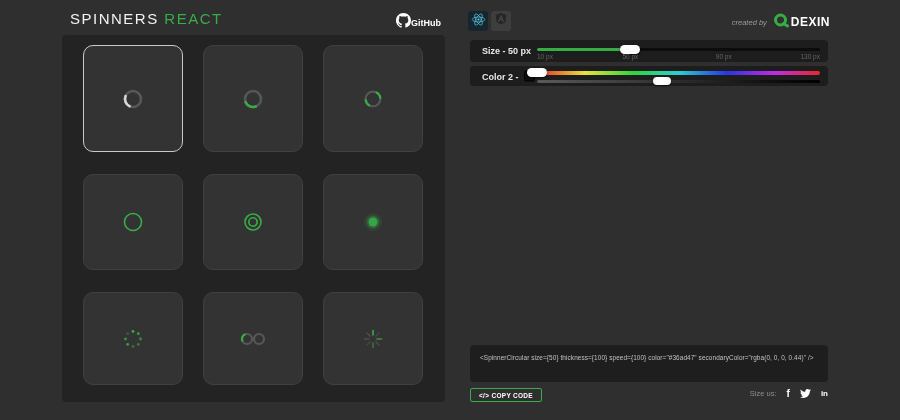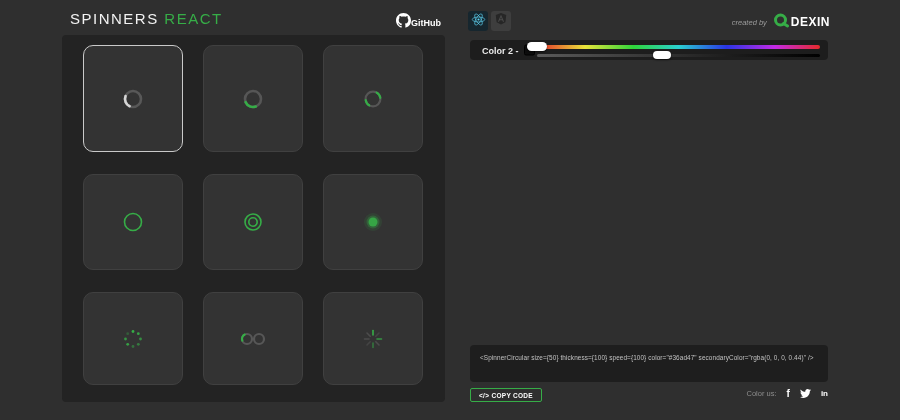--- a/index.html
+++ b/index.html
@@ -187,20 +187,35 @@
         <path d="M7 7 L10.2 10.2" stroke="#4c4c4c"></path>
         <path d="M15.8 15.8 L19 19" stroke="#4c4c4c"></path>
         <path d="M19 7 L15.8 10.2" stroke="#444444"></path>
         <path d="M10.2 15.8 L7 19" stroke="#444444"></path>
       </svg>
     </div>
   </div>
 
   <div class="rows">
 
+    <div class="row">
+      <div class="row-label">Size - 50 px</div>
+      <div class="track-zone">
+        <div class="bar">
+            <div class="fill" style="width:33%"></div>
+          </div>
+        <div class="thumb" style="left:calc(33% - 10px)"></div>
+        <div class="ticks">
+          <span class="tick first" style="left:0%">10 px</span>
+          <span class="tick" style="left:33%">50 px</span>
+          <span class="tick" style="left:66%">90 px</span>
+          <span class="tick last" style="left:100%">130 px</span>
+        </div>
+      </div>
+    </div>
 
 
 
 
     <div class="row short">
       <div class="row-label">
         <span>Color 2 -</span>
         <span class="swatch black"></span>
       </div>
       <div class="track-zone">
@@ -212,21 +227,21 @@
     </div>
   </div>
 
   <div class="code-box">
     <div class="code-text">&lt;SpinnerCircular size={50} thickness={100} speed={100} color="#36ad47" secondaryColor="rgba(0, 0, 0, 0.44)" /&gt;</div>
   </div>
 
   <button class="copy-btn">&lt;/&gt; COPY CODE</button>
 
   <div class="share">
-    <span class="share-label">Color us:</span>
+    <span class="share-label">Size us:</span>
     <span class="s-icon fb">f</span>
     <span class="s-icon">
       <svg width="11" height="9" viewBox="0 0 16 13" fill="#fff">
           <path d="M16 1.5c-.6.3-1.2.4-1.9.5.7-.4 1.2-1 1.4-1.8-.6.4-1.3.6-2.1.8C12.8.4 11.9 0 11 0 9.2 0 7.7 1.5 7.7 3.3c0 .3 0 .5.1.8C5 3.9 2.6 2.6 1 .6.7 1.1.6 1.6.6 2.3c0 1.1.6 2.1 1.5 2.7-.5 0-1-.2-1.5-.4 0 1.6 1.1 2.9 2.6 3.2-.3.1-.6.1-.9.1-.2 0-.4 0-.6-.1.4 1.3 1.6 2.3 3.1 2.3-1.1.9-2.5 1.4-4.1 1.4H0c1.5.9 3.2 1.5 5 1.5 6 0 9.3-5 9.3-9.3v-.4c.7-.5 1.2-1.1 1.7-1.8z"></path>
         </svg>
     </span>
     <span class="s-icon li">in</span>
   </div>
 
 </div>

